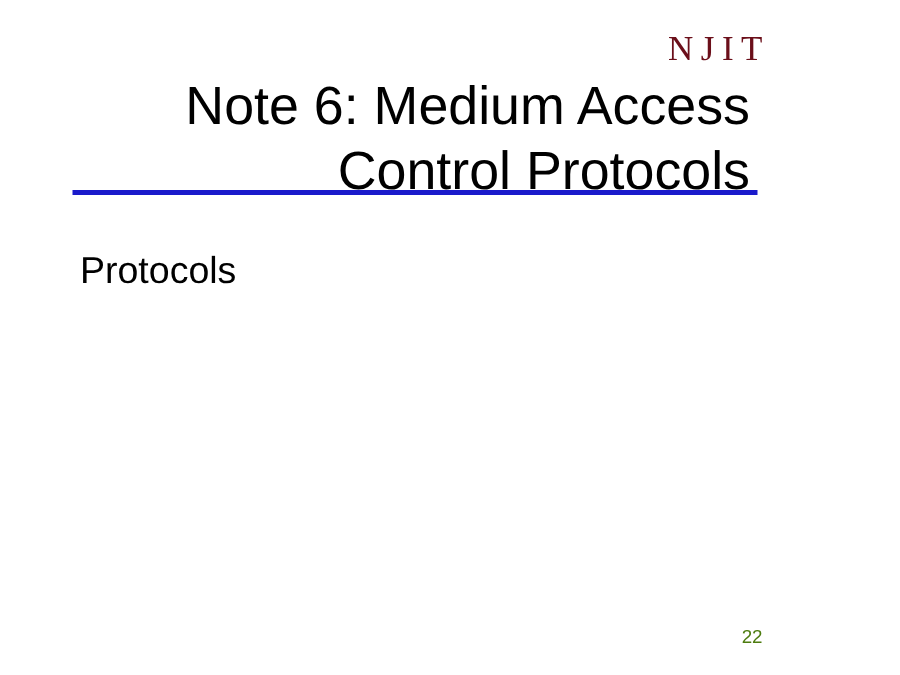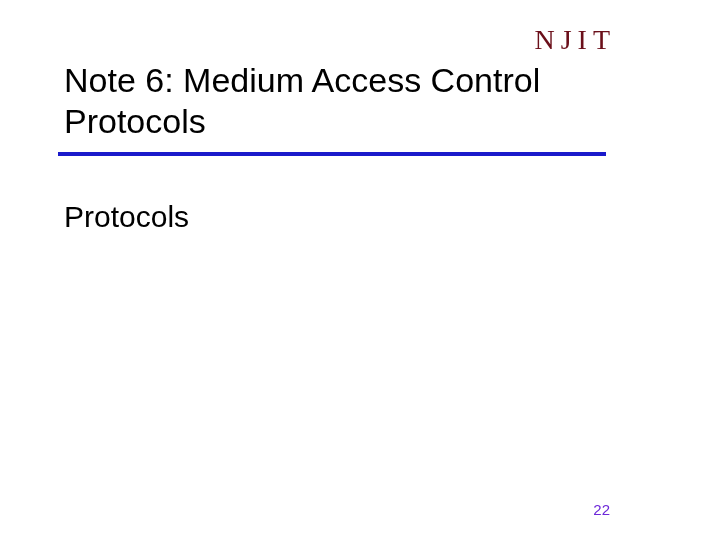--- a/index.html
+++ b/index.html
@@ -26,24 +26,25 @@
     font-size: 28px;
     letter-spacing: 6px;
     color: #6b0f1a;
     font-weight: 400;
   }
   .title {
     position: absolute;
     top: 60px;
     left: 64px;
     right: 64px;
-    font-size: 34px;
+    font-size: 43px;
     line-height: 1.2;
     color: #000000;
     font-weight: 400;
+    text-align: right;
   }
   .rule {
     position: absolute;
     top: 152px;
     left: 58px;
     right: 58px;
     height: 0;
     border-top: 4px solid #1a1acb;
   }
   .subtitle {
@@ -52,21 +53,21 @@
     left: 64px;
     font-size: 30px;
     color: #000000;
     font-weight: 400;
   }
   .pagenum {
     position: absolute;
     bottom: 22px;
     right: 54px;
     font-size: 15px;
-    color: #6d28d9;
+    color: #4d7c0f;
     font-family: Arial, sans-serif;
   }
 </style>
 </head>
 <body>
 
 <div class="slide">
 
   <div class="logo">
     <span>NJIT</span>

